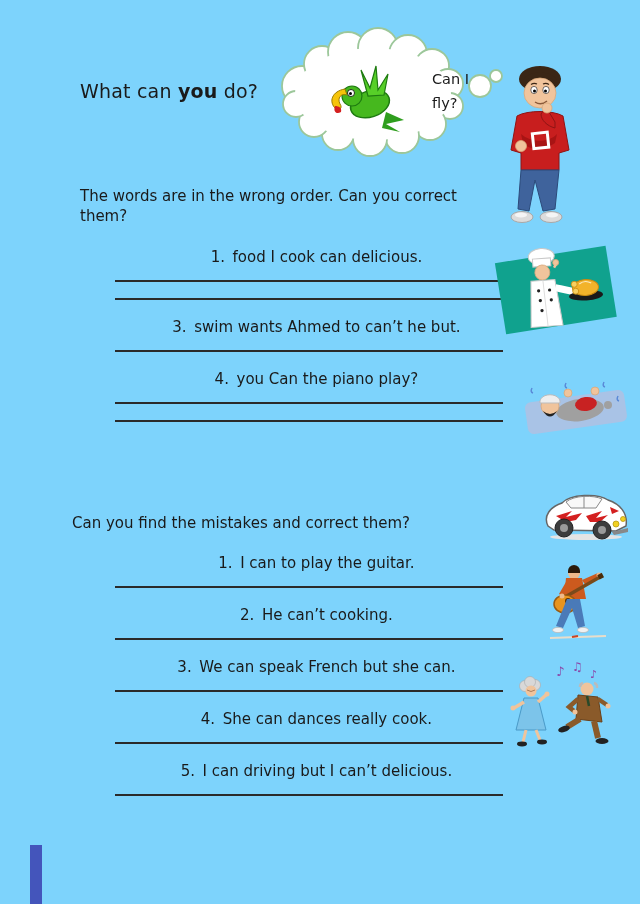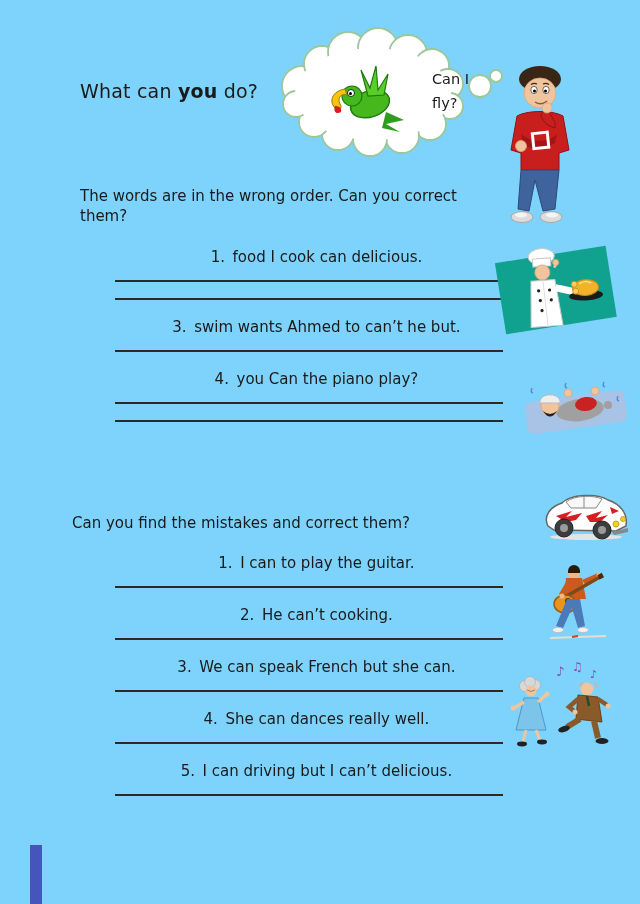--- a/index.html
+++ b/index.html
@@ -154,21 +154,21 @@
     </div>
     <div class="item">
       <div class="item-row"><span class="num">2.</span> <span>He can’t cooking.</span></div>
       <div class="answer-line"></div>
     </div>
     <div class="item">
       <div class="item-row"><span class="num">3.</span> <span>We can speak French but she can.</span></div>
       <div class="answer-line"></div>
     </div>
     <div class="item">
-      <div class="item-row"><span class="num">4.</span> <span>She can dances really well.</span></div>
+      <div class="item-row"><span class="num">4.</span> <span>She can dances really cook.</span></div>
       <div class="answer-line"></div>
     </div>
     <div class="item">
       <div class="item-row"><span class="num">5.</span> <span>I can driving but I can’t delicious.</span></div>
       <div class="answer-line"></div>
     </div>
   </div>
 
   <div class="clip chef-wrap">
     <svg width="128" height="98" viewBox="0 0 128 98">

